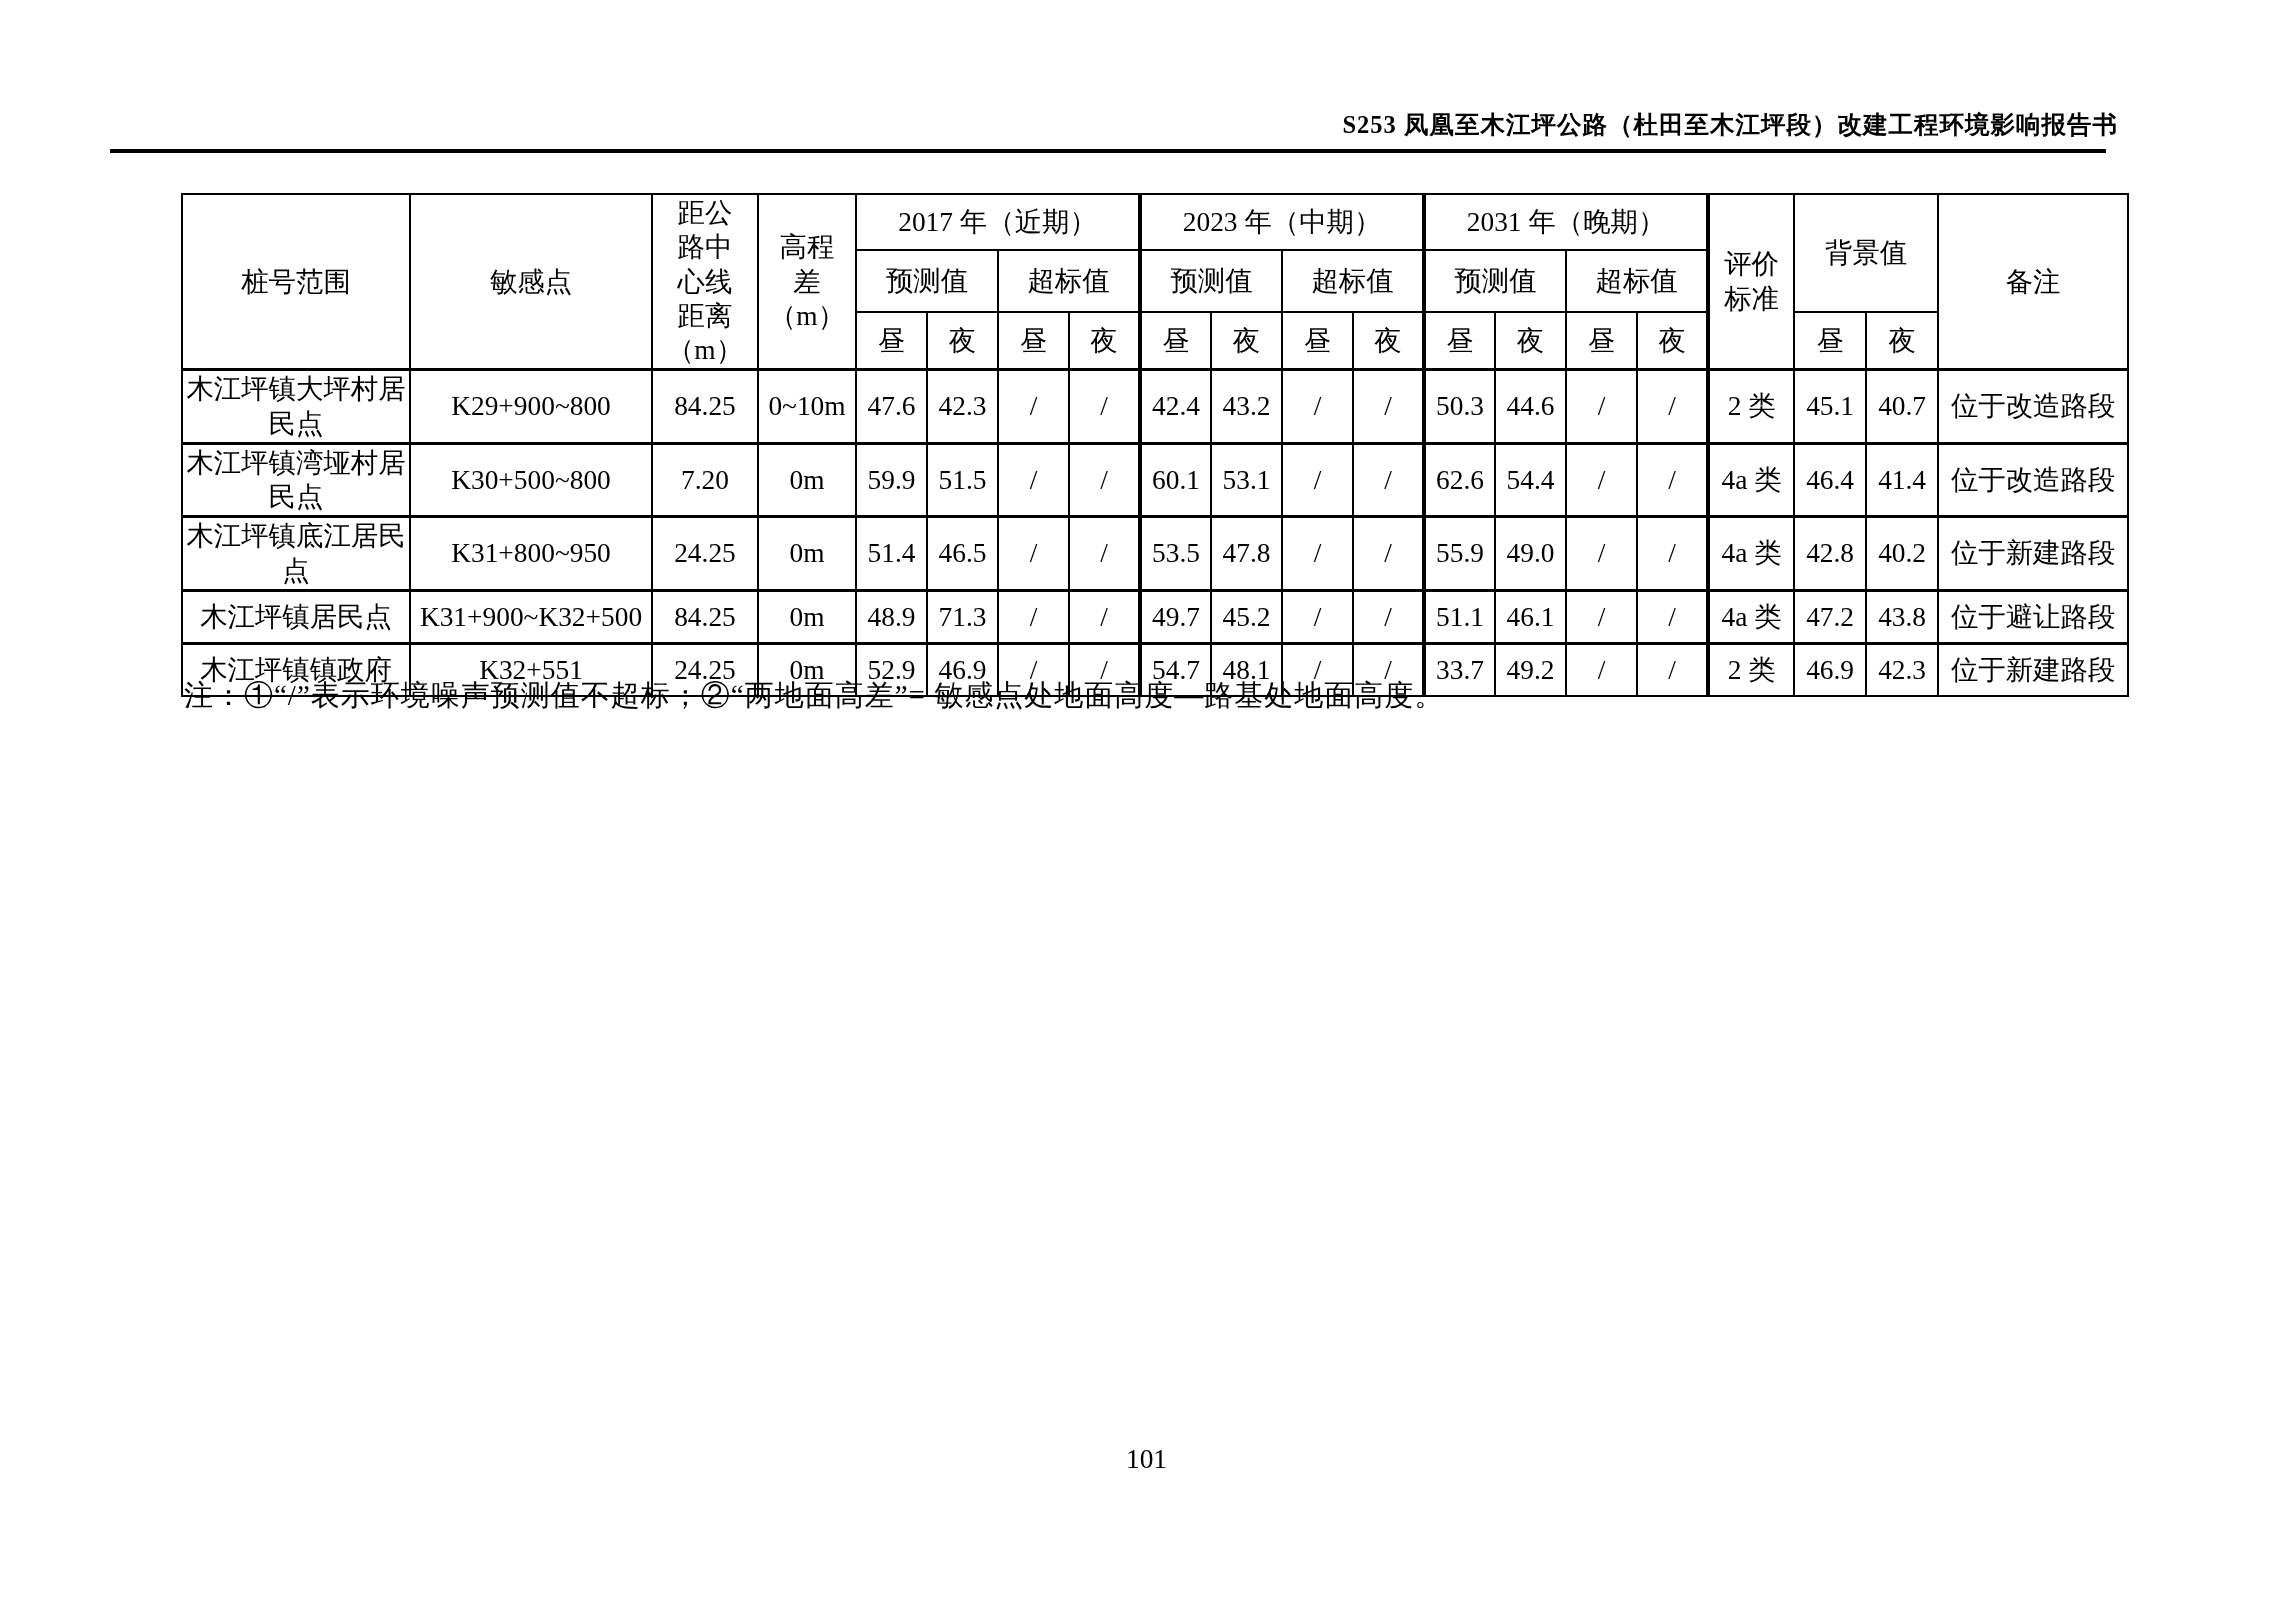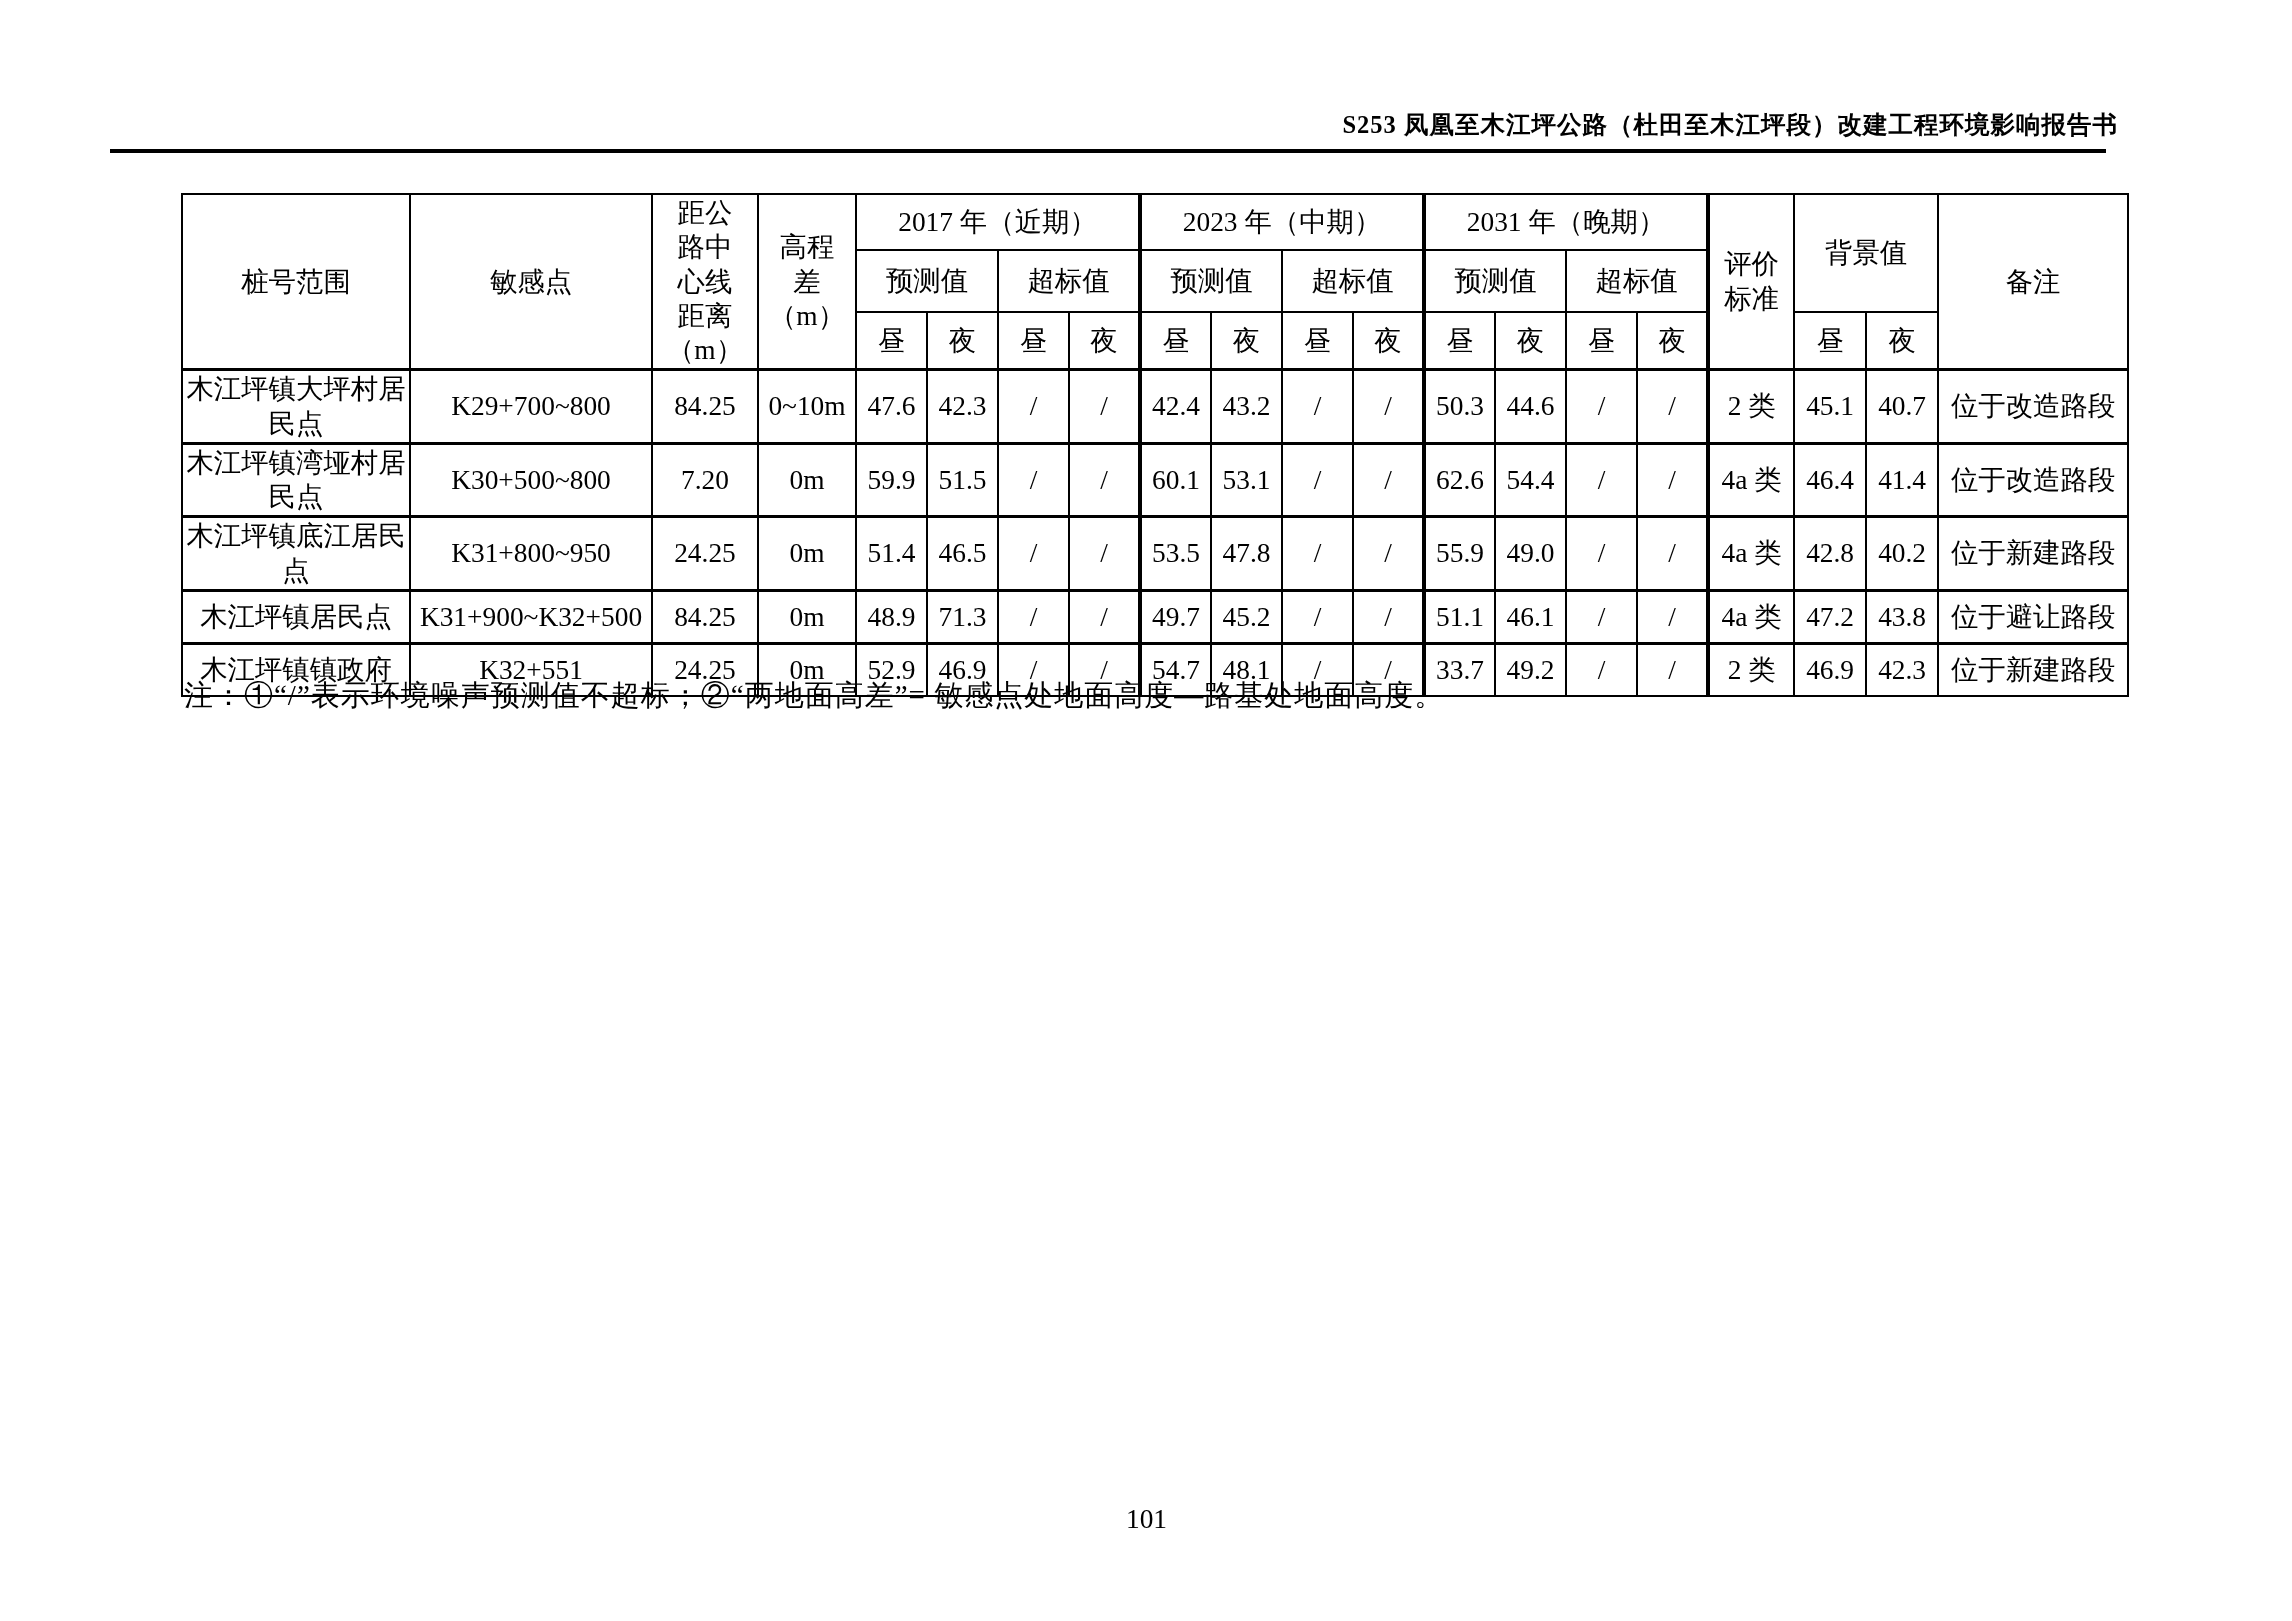--- a/index.html
+++ b/index.html
@@ -34,21 +34,21 @@
   thead tr:nth-child(1){height:54px}
   thead tr:nth-child(2){height:59px}
   thead tr:nth-child(3){height:55px}
   tbody tr{height:69px}
   tbody tr:nth-child(4),tbody tr:nth-child(5){height:53px}
   .note{
     position:absolute;left:184px;top:676px;
     font-size:29px;letter-spacing:1px;white-space:nowrap;
   }
   .page-number{
-    position:absolute;left:0;top:1504px;width:2293px;
+    position:absolute;left:0;top:1444px;width:2293px;
     text-align:center;font-size:27.4px;
   }
 </style>
 </head>
 <body>
 
 <div class="report-title">S253 凤凰至木江坪公路（杜田至木江坪段）改建工程环境影响报告书</div>
 <div class="header-rule"></div>
 
 <table class="noise-table">
@@ -115,21 +115,21 @@
       <th>夜</th>
       <th>昼</th>
       <th>夜</th>
       <th>昼</th>
       <th>夜</th>
     </tr>
   </thead>
   <tbody>
       <tr>
     <td>木江坪镇大坪村居民点</td>
-    <td>K29+700~800</td>
+    <td>K29+900~800</td>
     <td>84.25</td>
     <td>0~10m</td>
     <td>47.6</td>
     <td>42.3</td>
     <td>/</td>
     <td>/</td>
     <td class="group-sep">42.4</td>
     <td>43.2</td>
     <td>/</td>
     <td>/</td>

